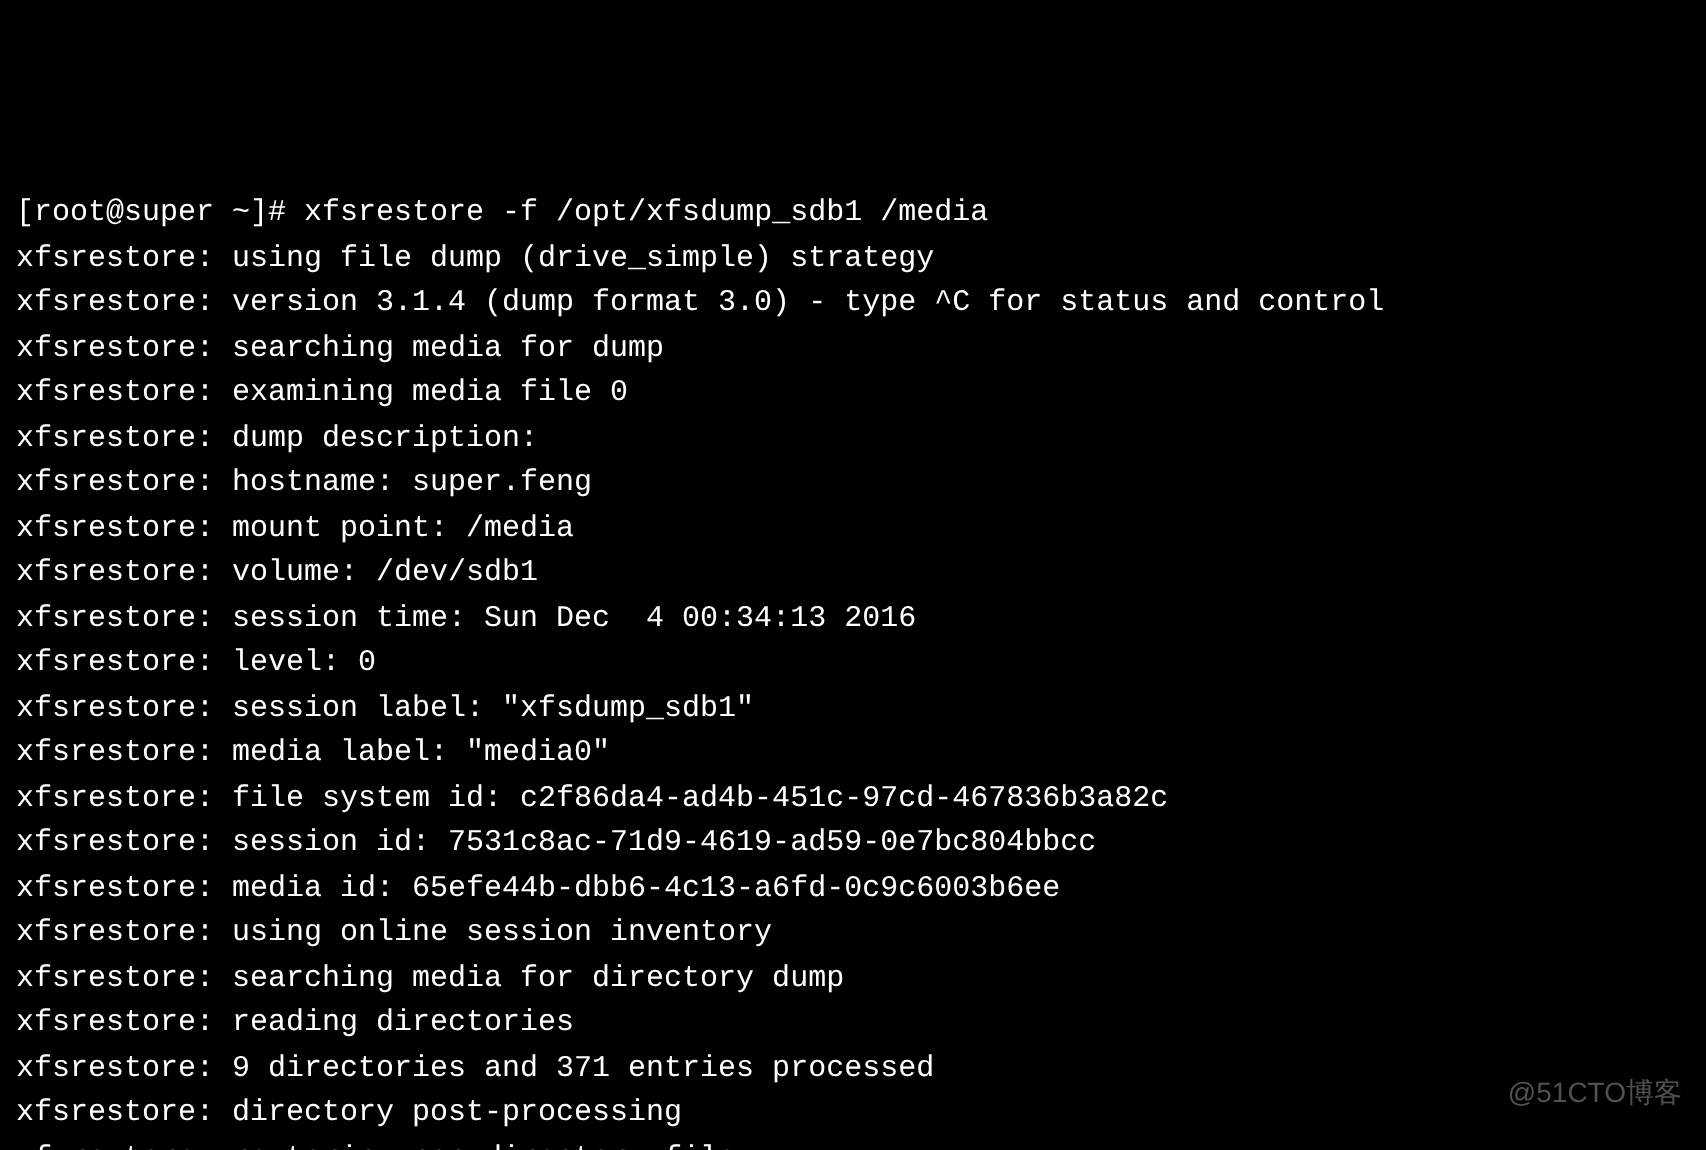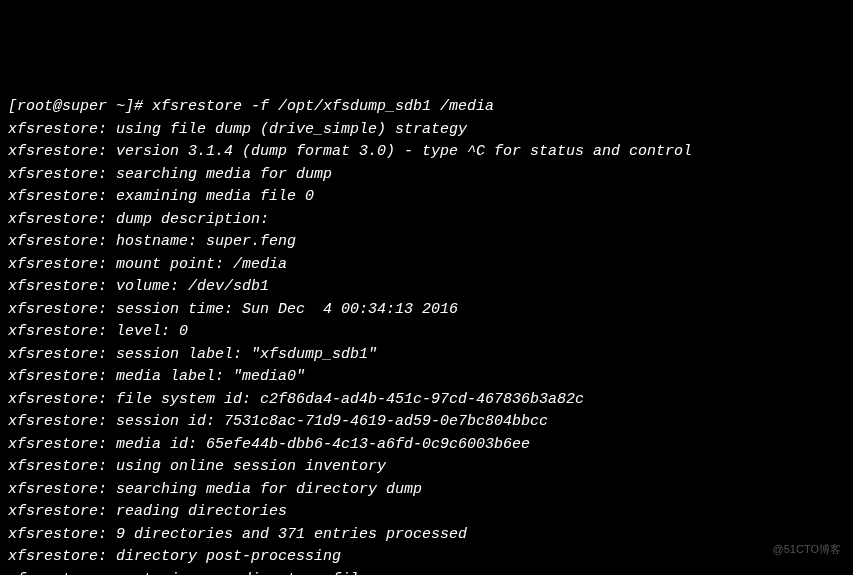--- a/index.html
+++ b/index.html
@@ -15,28 +15,27 @@
       line-height: 1.5;
       padding: 6px 8px;
       width: 853px;
       height: 575px;
       overflow: hidden;
       white-space: pre;
       position: relative;
     }
     .terminal-line {
       display: block;
-      font-style: italic;
     }
     .watermark {
       position: absolute;
       bottom: 18px;
       right: 12px;
       color: #888888;
-      font-size: 11px;
+      font-size: 14px;
       opacity: 0.6;
       font-family: sans-serif;
     }
   </style>
 </head>
 <body>
 
 
 
 <div><span class="terminal-line"><span>[root@super ~]# </span><span>xfsrestore -f /opt/xfsdump_sdb1 /media</span></span><span class="terminal-line">xfsrestore: using file dump (drive_simple) strategy</span><span class="terminal-line">xfsrestore: version 3.1.4 (dump format 3.0) - type ^C for status and control</span><span class="terminal-line">xfsrestore: searching media for dump</span><span class="terminal-line">xfsrestore: examining media file 0</span><span class="terminal-line">xfsrestore: dump description:</span><span class="terminal-line">xfsrestore: hostname: super.feng</span><span class="terminal-line">xfsrestore: mount point: /media</span><span class="terminal-line">xfsrestore: volume: /dev/sdb1</span><span class="terminal-line">xfsrestore: session time: Sun Dec  4 00:34:13 2016</span><span class="terminal-line">xfsrestore: level: 0</span><span class="terminal-line">xfsrestore: session label: "xfsdump_sdb1"</span><span class="terminal-line">xfsrestore: media label: "media0"</span><span class="terminal-line">xfsrestore: file system id: c2f86da4-ad4b-451c-97cd-467836b3a82c</span><span class="terminal-line">xfsrestore: session id: 7531c8ac-71d9-4619-ad59-0e7bc804bbcc</span><span class="terminal-line">xfsrestore: media id: 65efe44b-dbb6-4c13-a6fd-0c9c6003b6ee</span><span class="terminal-line">xfsrestore: using online session inventory</span><span class="terminal-line">xfsrestore: searching media for directory dump</span><span class="terminal-line">xfsrestore: reading directories</span><span class="terminal-line">xfsrestore: 9 directories and 371 entries processed</span><span class="terminal-line">xfsrestore: directory post-processing</span><span class="terminal-line">xfsrestore: restoring non-directory files</span></div>

